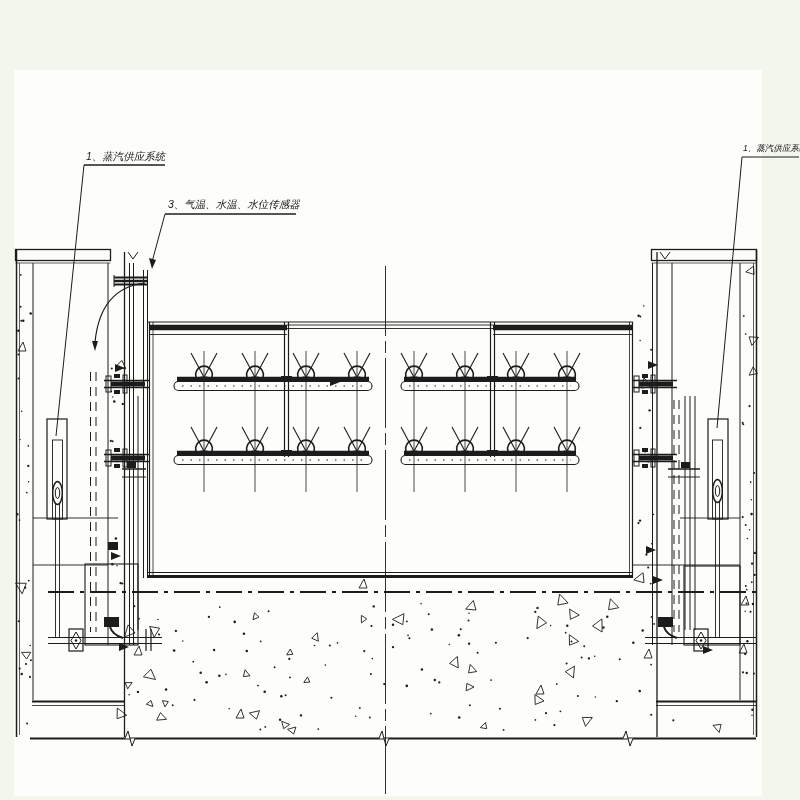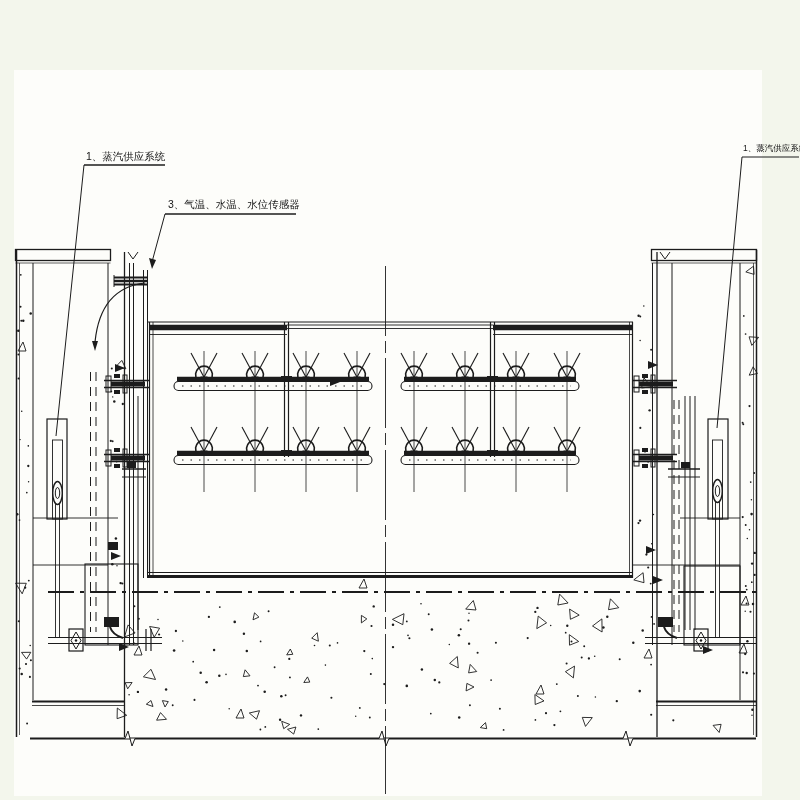--- a/index.html
+++ b/index.html
@@ -1,17 +1,17 @@
 <!DOCTYPE html>
 <html><head>
 <meta charset="utf-8">
 <style>
   html,body{margin:0;padding:0;}
   body{width:800px;height:800px;overflow:hidden;background:#f3f6ec;}
-  #stage{position:relative;width:800px;height:800px;}
+  #stage{position:relative;width:800px;height:800px;font-style:italic;}
   svg{display:block;}
   text{font-family:"Liberation Sans","DejaVu Sans",sans-serif;fill:#151515;}
 </style>
 </head>
 <body>
 <div id="stage">
 
 <svg width="800" height="800" viewBox="0 0 800 800">
 
   <rect x="14" y="70" width="748" height="726" fill="#fdfdfa"></rect>

